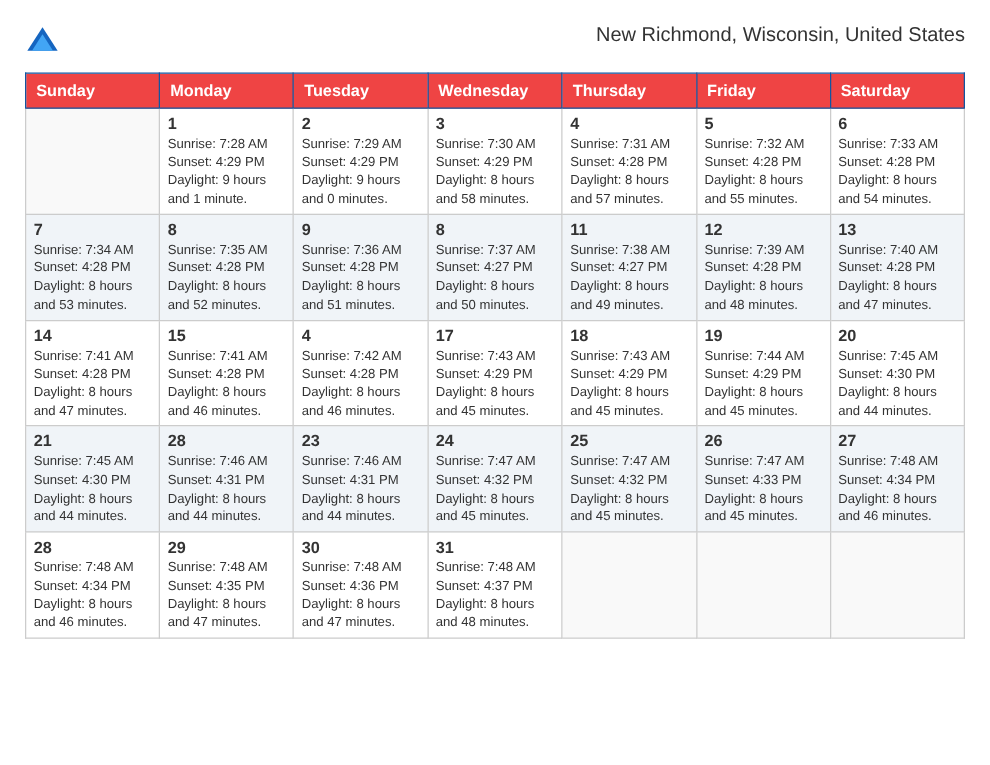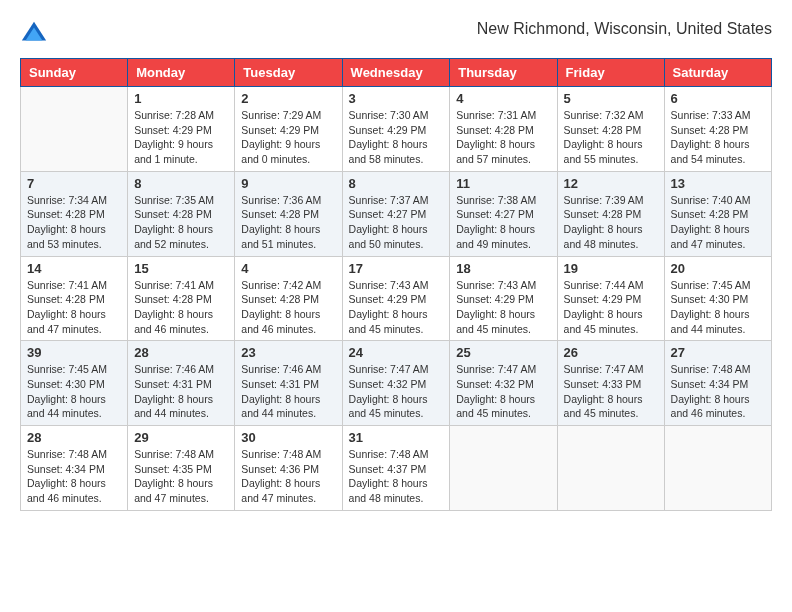--- a/index.html
+++ b/index.html
@@ -195,21 +195,21 @@
           <span class="day-number">19</span>
           <div class="day-info">Sunrise: 7:44 AM<br>Sunset: 4:29 PM<br>Daylight: 8 hours and 45 minutes.</div>
         </td>
         <td>
           <span class="day-number">20</span>
           <div class="day-info">Sunrise: 7:45 AM<br>Sunset: 4:30 PM<br>Daylight: 8 hours and 44 minutes.</div>
         </td>
       </tr>
       <tr class="row-shaded">
         <td>
-          <span class="day-number">39</span>
+          <span class="day-number">21</span>
           <div class="day-info">Sunrise: 7:45 AM<br>Sunset: 4:30 PM<br>Daylight: 8 hours and 44 minutes.</div>
         </td>
         <td>
           <span class="day-number">28</span>
           <div class="day-info">Sunrise: 7:46 AM<br>Sunset: 4:31 PM<br>Daylight: 8 hours and 44 minutes.</div>
         </td>
         <td>
           <span class="day-number">23</span>
           <div class="day-info">Sunrise: 7:46 AM<br>Sunset: 4:31 PM<br>Daylight: 8 hours and 44 minutes.</div>
         </td>

